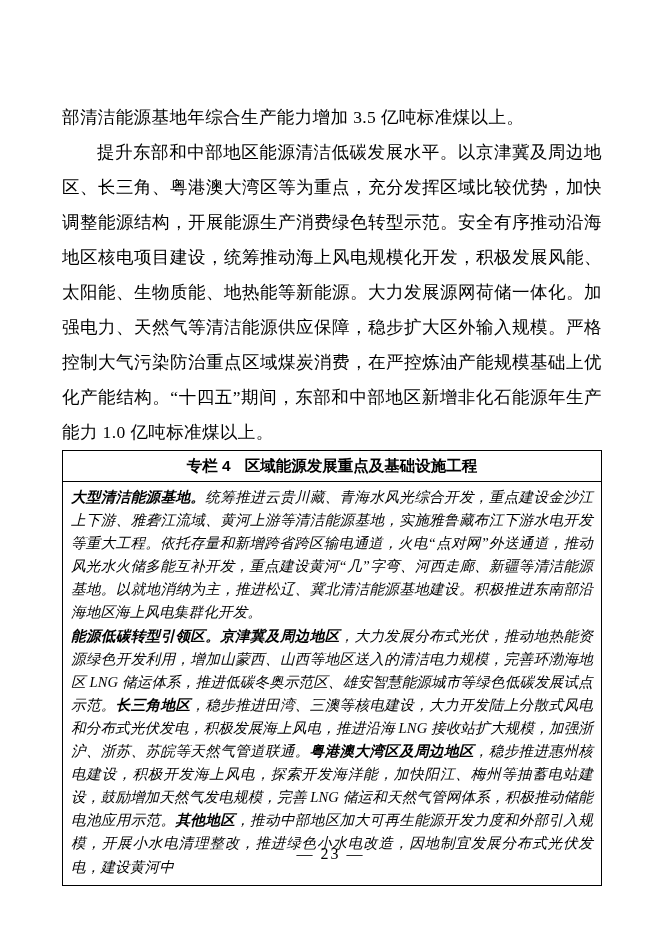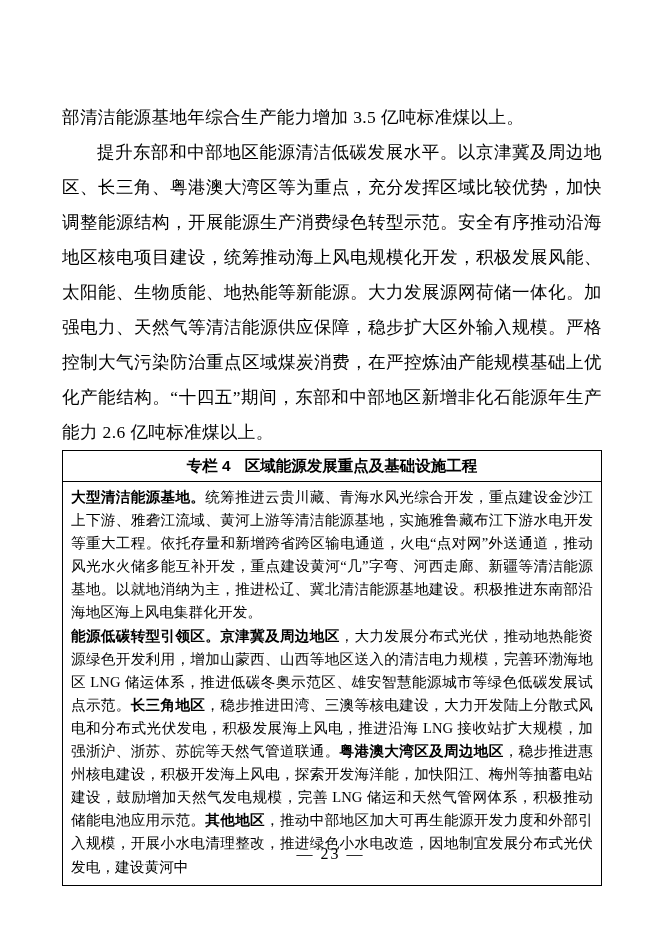--- a/index.html
+++ b/index.html
@@ -53,20 +53,21 @@
     padding: 3px 0 3px 0;
     border-bottom: 1px solid #000000;
     font-family: "Liberation Sans", "DejaVu Sans", sans-serif;
   }
   .box-title .sp {
     display: inline-block;
     width: 14px;
   }
   .box-body {
     padding: 4px 8px 6px 8px;
+    font-style: italic;
   }
   .box-body p {
     margin: 0;
     font-size: 14.6px;
     line-height: 23.1px;
     text-align: justify;
     text-justify: inter-ideograph;
     letter-spacing: 0.1px;
   }
   b.lead {
@@ -83,21 +84,21 @@
     letter-spacing: 2px;
   }
 </style>
 </head>
 <body>
 
 <div class="page">
   <div class="content">
 
     <p class="body-par">部清洁能源基地年综合生产能力增加 3.5 亿吨标准煤以上。</p>
-    <p class="body-par indent">提升东部和中部地区能源清洁低碳发展水平。以京津冀及周边地区、长三角、粤港澳大湾区等为重点，充分发挥区域比较优势，加快调整能源结构，开展能源生产消费绿色转型示范。安全有序推动沿海地区核电项目建设，统筹推动海上风电规模化开发，积极发展风能、太阳能、生物质能、地热能等新能源。大力发展源网荷储一体化。加强电力、天然气等清洁能源供应保障，稳步扩大区外输入规模。严格控制大气污染防治重点区域煤炭消费，在严控炼油产能规模基础上优化产能结构。“十四五”期间，东部和中部地区新增非化石能源年生产能力 2.6 亿吨标准煤以上。</p>
+    <p class="body-par indent">提升东部和中部地区能源清洁低碳发展水平。以京津冀及周边地区、长三角、粤港澳大湾区等为重点，充分发挥区域比较优势，加快调整能源结构，开展能源生产消费绿色转型示范。安全有序推动沿海地区核电项目建设，统筹推动海上风电规模化开发，积极发展风能、太阳能、生物质能、地热能等新能源。大力发展源网荷储一体化。加强电力、天然气等清洁能源供应保障，稳步扩大区外输入规模。严格控制大气污染防治重点区域煤炭消费，在严控炼油产能规模基础上优化产能结构。“十四五”期间，东部和中部地区新增非化石能源年生产能力 1.0 亿吨标准煤以上。</p>
 
     <div class="box">
       <div class="box-title">
         <span>专栏 4</span><span class="sp"></span><span>区域能源发展重点及基础设施工程</span>
       </div>
       <div class="box-body">
         <p><b class="lead">大型清洁能源基地。</b><span>统筹推进云贵川藏、青海水风光综合开发，重点建设金沙江上下游、雅砻江流域、黄河上游等清洁能源基地，实施雅鲁藏布江下游水电开发等重大工程。依托存量和新增跨省跨区输电通道，火电“点对网”外送通道，推动风光水火储多能互补开发，重点建设黄河“几”字弯、河西走廊、新疆等清洁能源基地。以就地消纳为主，推进松辽、冀北清洁能源基地建设。积极推进东南部沿海地区海上风电集群化开发。</span></p>
         <p><b class="lead">能源低碳转型引领区。</b><b class="lead">京津冀及周边地区</b><span>，大力发展分布式光伏，推动地热能资源绿色开发利用，增加山蒙西、山西等地区送入的清洁电力规模，完善环渤海地区 LNG 储运体系，推进低碳冬奥示范区、雄安智慧能源城市等绿色低碳发展试点示范。</span><b class="lead">长三角地区</b><span>，稳步推进田湾、三澳等核电建设，大力开发陆上分散式风电和分布式光伏发电，积极发展海上风电，推进沿海 LNG 接收站扩大规模，加强浙沪、浙苏、苏皖等天然气管道联通。</span><b class="lead">粤港澳大湾区及周边地区</b><span>，稳步推进惠州核电建设，积极开发海上风电，探索开发海洋能，加快阳江、梅州等抽蓄电站建设，鼓励增加天然气发电规模，完善 LNG 储运和天然气管网体系，积极推动储能电池应用示范。</span><b class="lead">其他地区</b><span>，推动中部地区加大可再生能源开发力度和外部引入规模，开展小水电清理整改，推进绿色小水电改造，因地制宜发展分布式光伏发电，建设黄河中</span></p>
       </div>
     </div>

